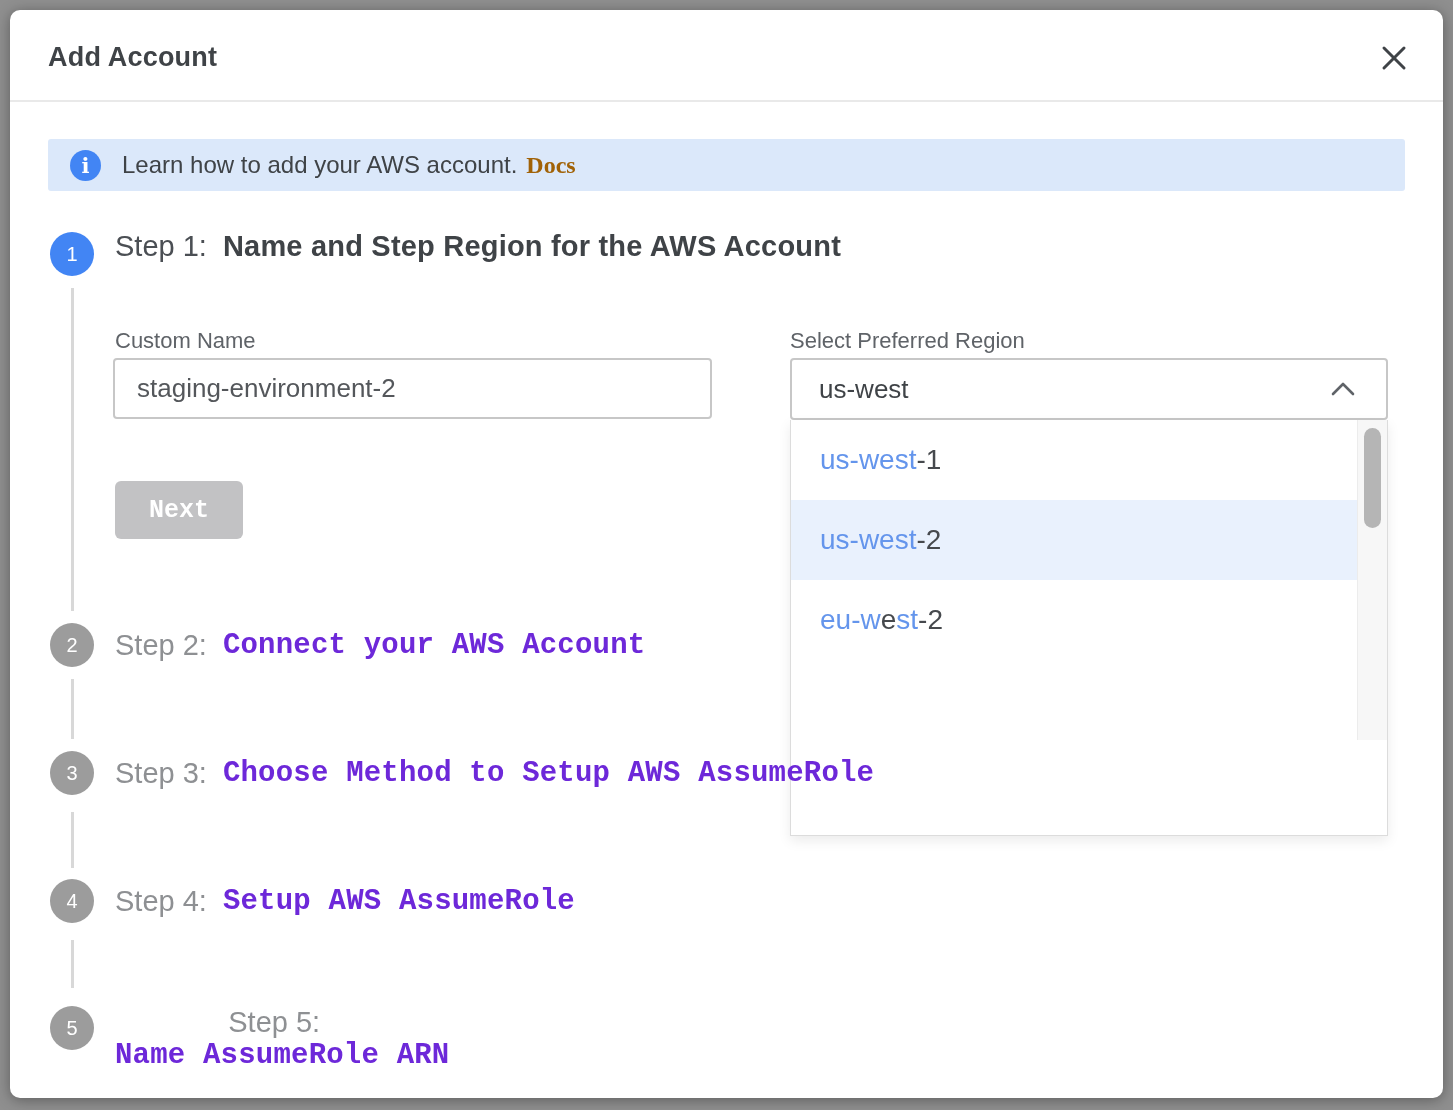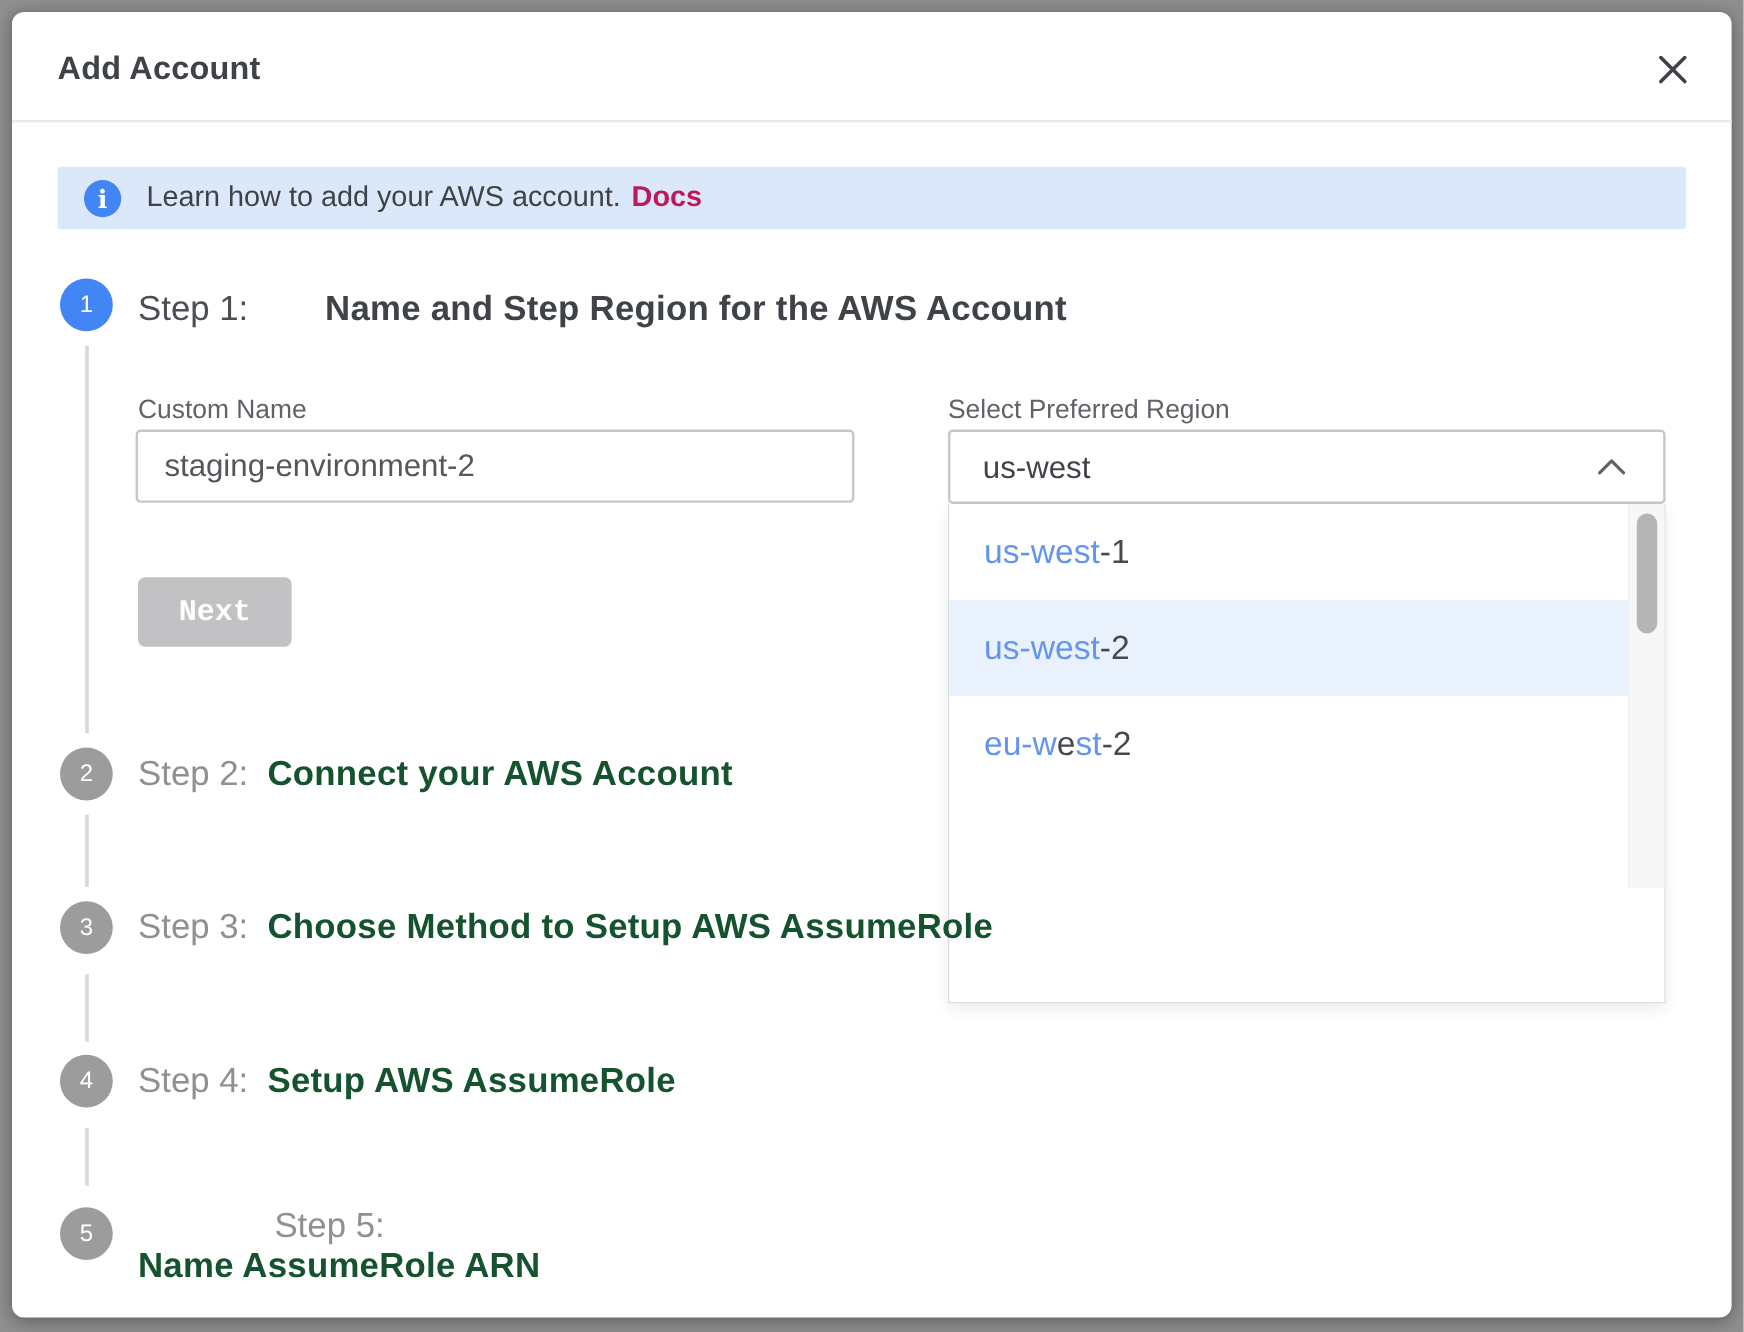--- a/index.html
+++ b/index.html
@@ -37,40 +37,40 @@
     display:flex; align-items:center;
   }
   .banner .info-icon {
     width:31px; height:31px; border-radius:50%;
     background:#4285f4; color:#ffffff;
     font-family:"DejaVu Serif","Liberation Serif",serif;
     font-weight:700; font-size:21px; line-height:31px; text-align:center;
     margin-left:22px; flex:0 0 auto;
   }
   .banner-text { margin-left:21px; font-size:24px; color:#3f4347; }
-  .docs-link { margin-left:9px; font-size:24px; font-weight:700; color:#be185d; text-decoration:none; }
+  .docs-link { margin-left:9px; font-size:24px; font-weight:700; color:#a16207; text-decoration:none;font-family:Liberation Serif, serif; }
   
   .badge {
     position:absolute; left:40px; width:44px; height:44px; border-radius:50%;
     color:#ffffff; font-size:20px;
     display:flex; align-items:center; justify-content:center;
   }
   .badge.active { background:#4285f4; }
   .badge.idle   { background:#9c9c9c; }
   .connector { position:absolute; left:61px; width:3px; background:#d8d8d8; }
   .step-heading {
     position:absolute; left:105px; height:44px;
     display:flex; align-items:center; font-size:29px; cursor:default;
   }
   .step-heading .prefix { font-weight:400; margin-right:16px; }
   .step-heading .titlep { font-weight:700; letter-spacing:.2px; }
   .step-heading.dark .prefix { color:#4b4f54; }
   .step-heading.dark .titlep { color:#3f4347; }
   .step-heading.gray .prefix { color:#8e9093; }
-  .step-heading.gray .titlep { color:#14532d; }
+  .step-heading.gray .titlep { color:#6d28d9;font-family:Liberation Mono, monospace; }
   
   .field-label { position:absolute; top:318px; font-size:22px; color:#5f6368; }
   .text-input {
     position:absolute; left:103px; top:348px; width:599px; height:61px;
     border:2px solid #c7c7c7; border-radius:4px; background:#ffffff;
     font-family:"Liberation Sans","DejaVu Sans",sans-serif;
     font-size:26px; color:#54575b; padding:0 0 0 22px; outline:none;
   }
   .next-btn {
     position:absolute; left:105px; top:471px; width:128px; height:58px;
@@ -131,21 +131,21 @@
     <span class="banner-text">Learn how to add your AWS account.</span>
     <a class="docs-link" href="#">Docs</a>
   </div>
 
   <div class="connector" style="top:278px;height:323px;"></div>
   <div class="connector" style="top:669px;height:60px;"></div>
   <div class="connector" style="top:802px;height:56px;"></div>
   <div class="connector" style="top:930px;height:48px;"></div>
 
   <div class="badge active" style="top:222px;">1</div>
-  <div class="step-heading dark" style="top:226px;gap:48px;">
+  <div class="step-heading dark" style="top:214px;">
     <span class="prefix">Step 1:</span>
     <span class="titlep">Name and Step Region for the AWS Account</span>
   </div>
 
   <label class="field-label" style="left:105px;">Custom Name</label>
   <input class="text-input" type="text" value="staging-environment-2" style="">
   <button class="next-btn">Next</button>
 
   <label class="field-label" style="left:780px;">Select Preferred Region</label>
   <div class="select-box">

